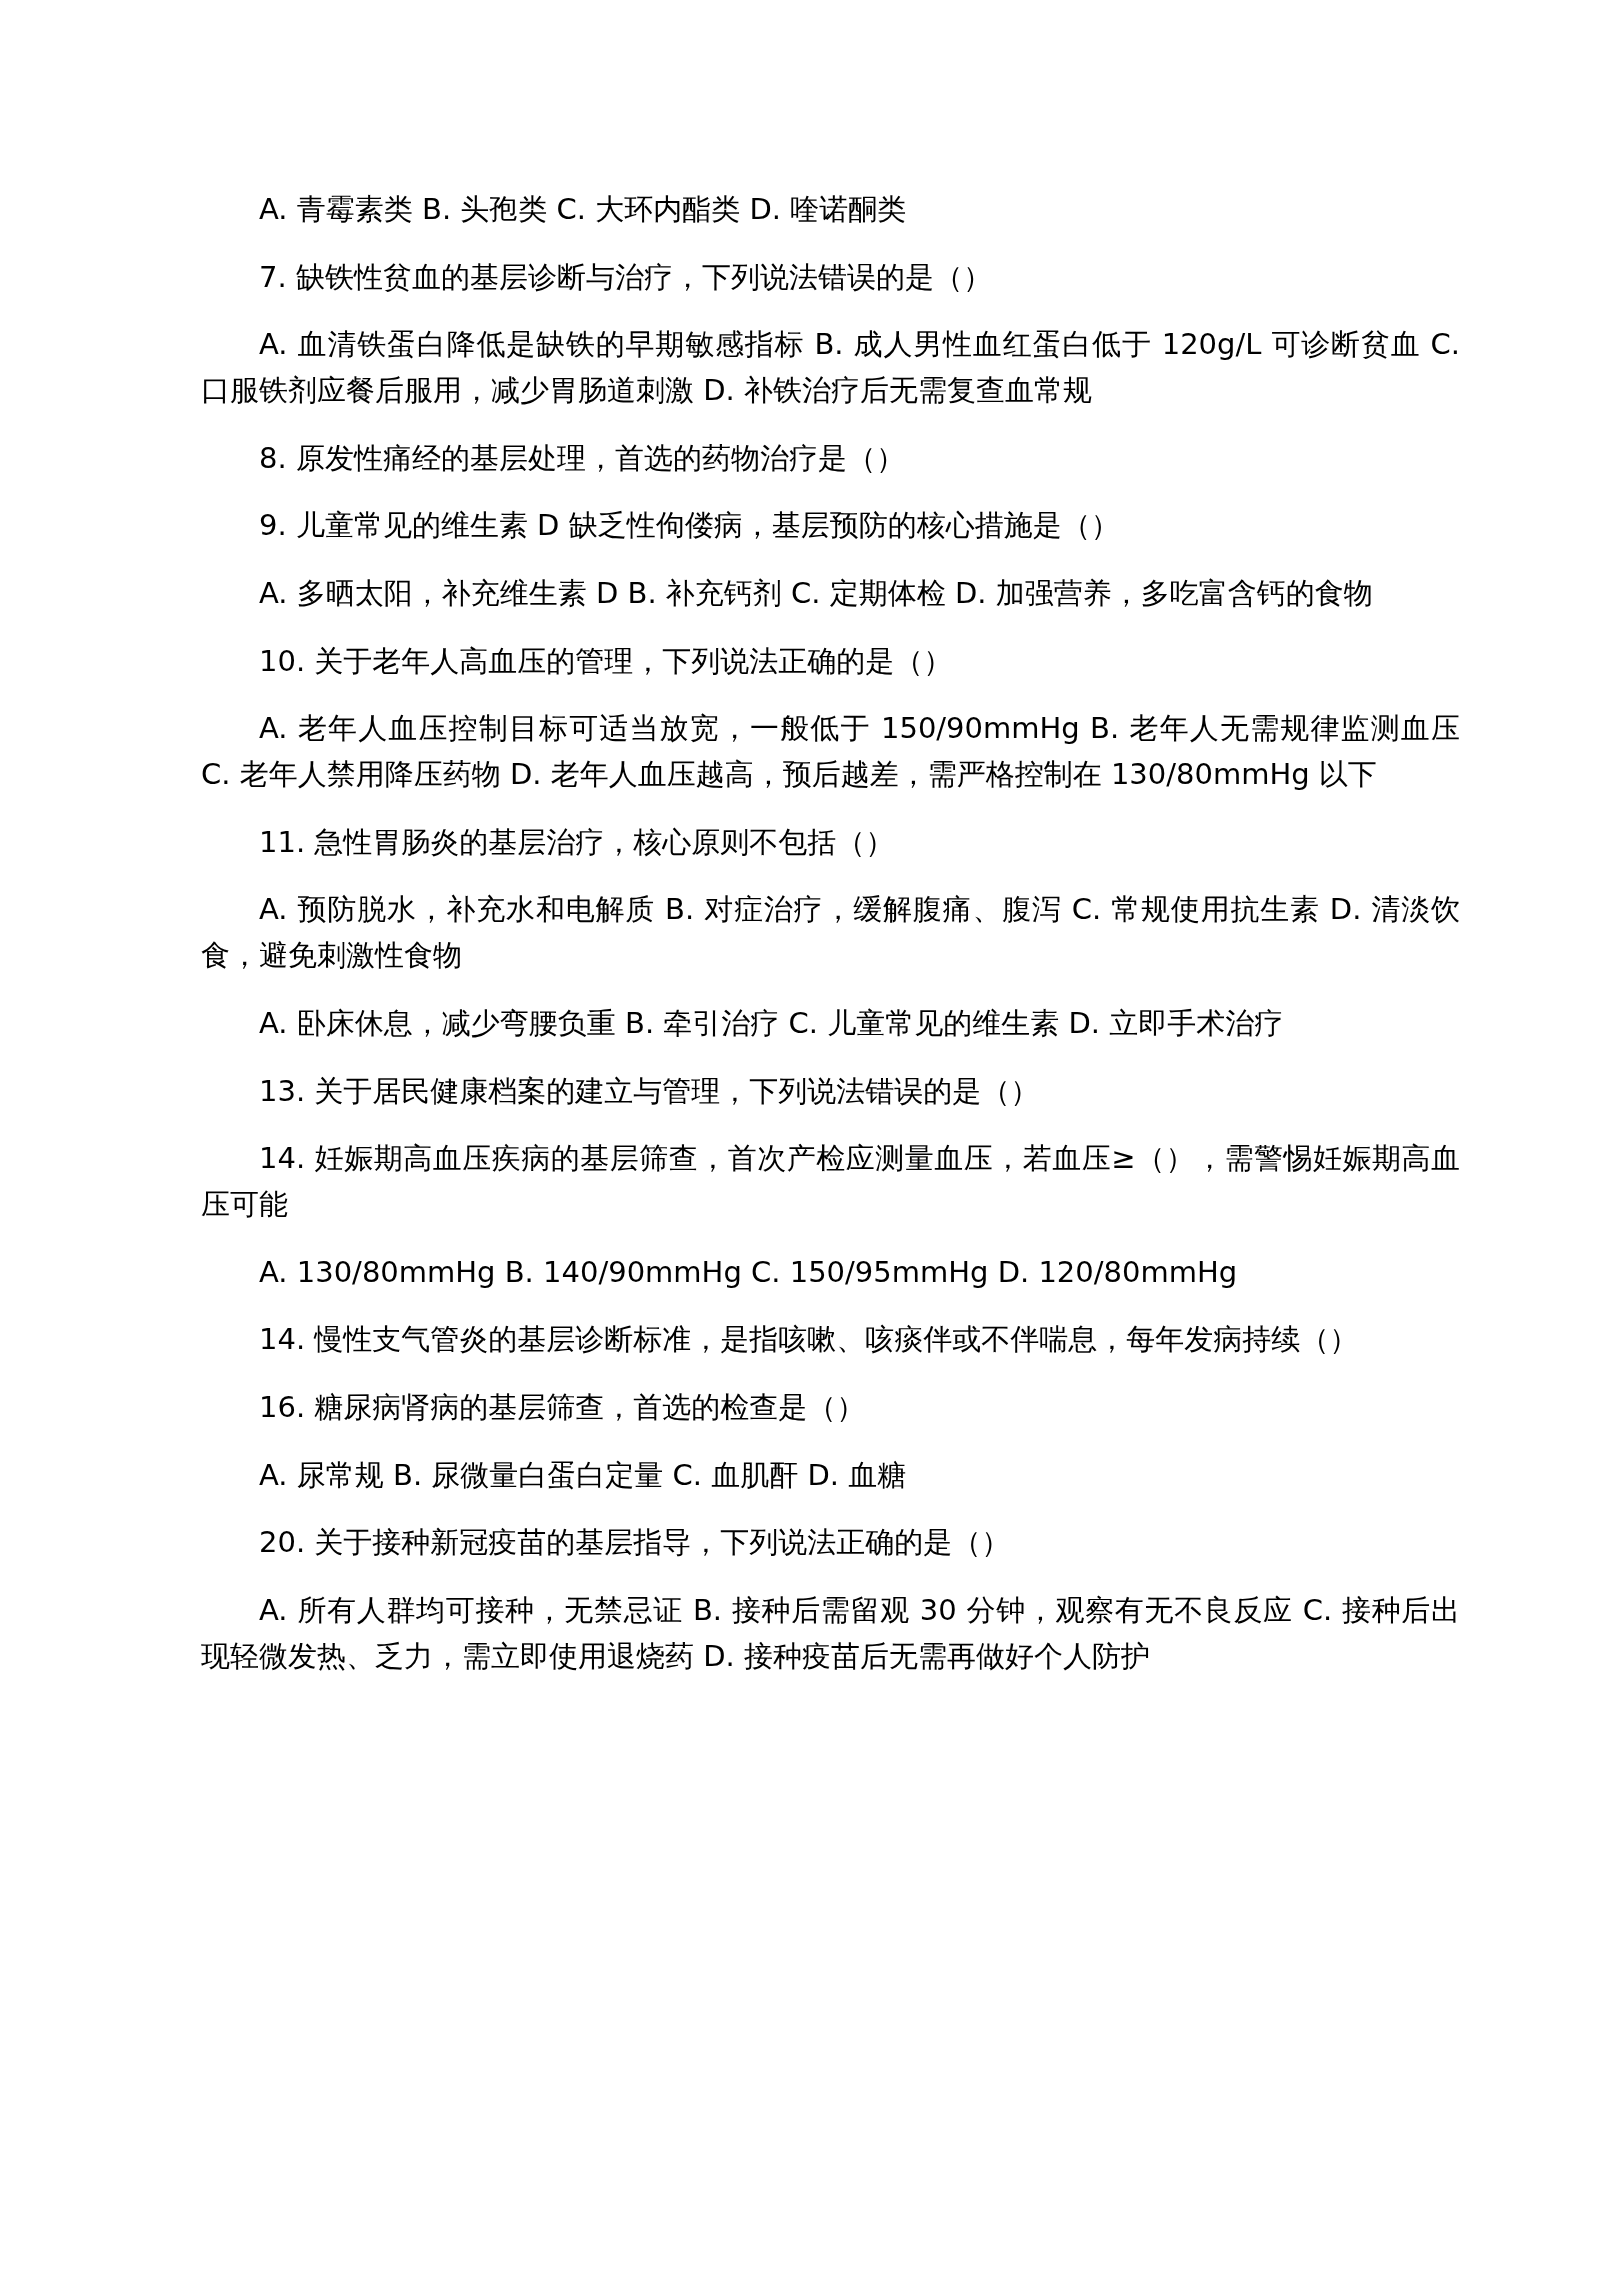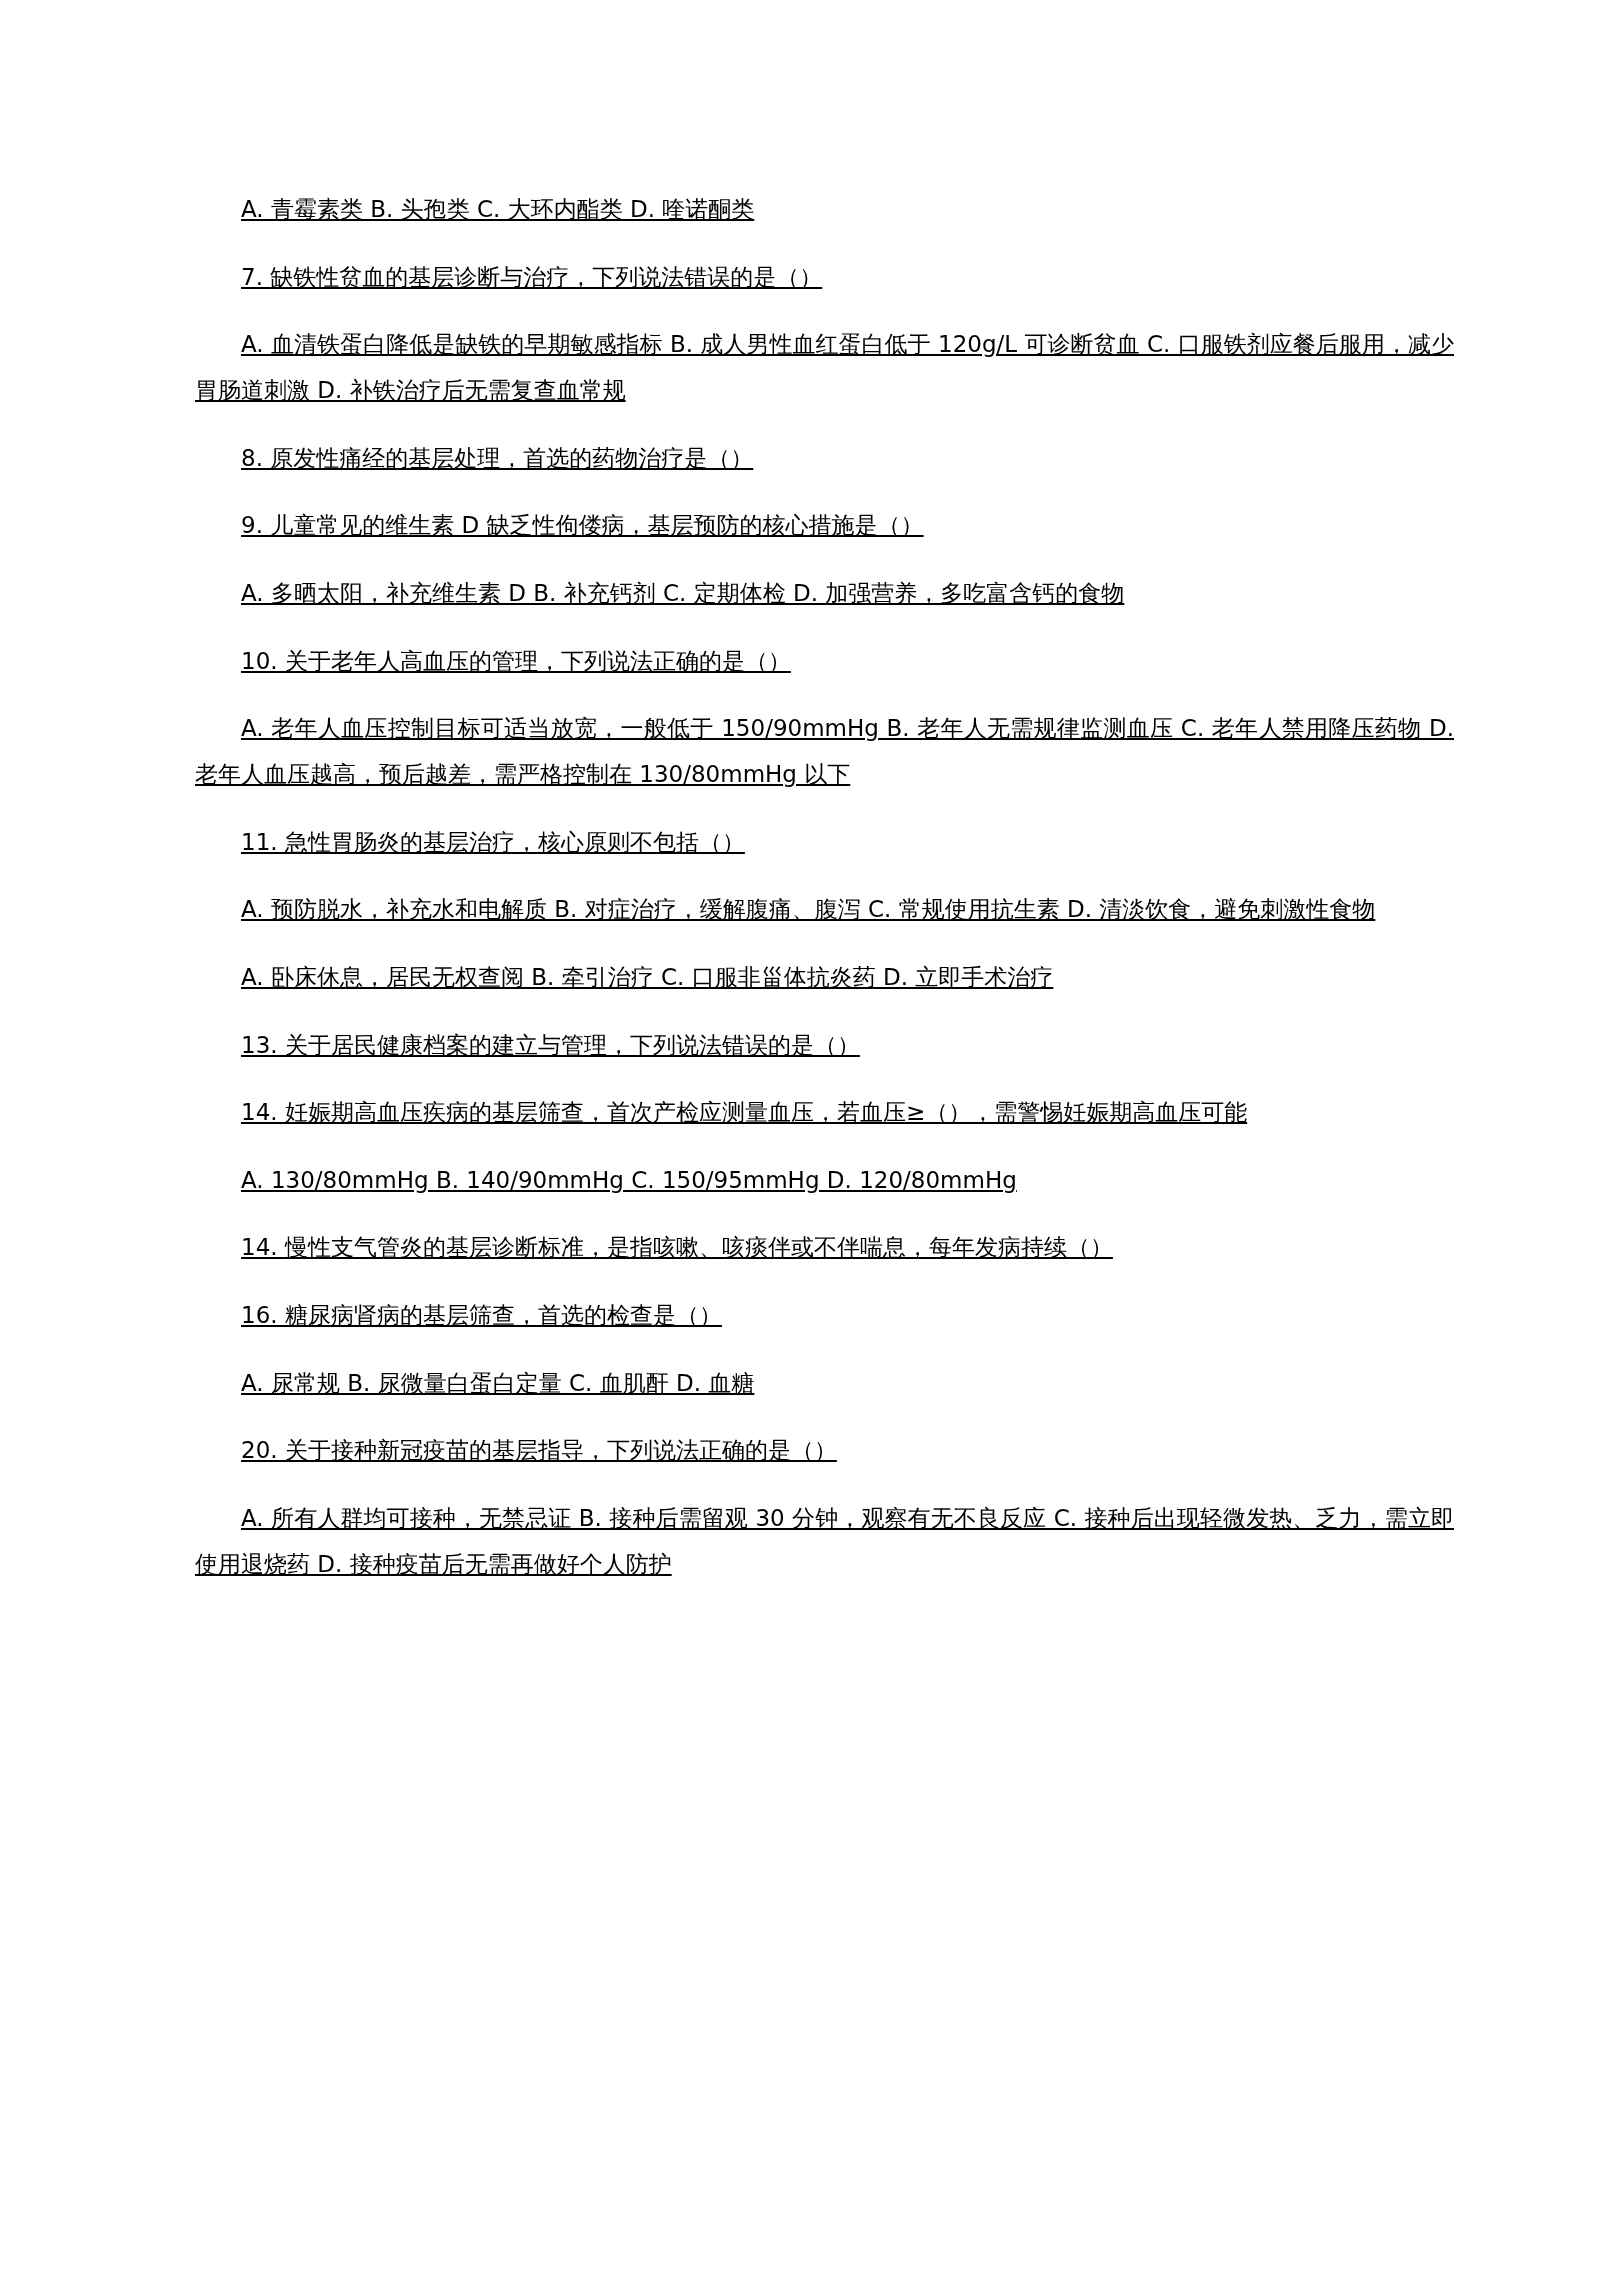--- a/index.html
+++ b/index.html
@@ -12,26 +12,25 @@
     width: 1623px;
     height: 2295px;
     background: #ffffff;
     overflow: hidden;
     font-family: "DejaVu Sans", "Liberation Sans", sans-serif;
     color: #000000;
   }
   .content {
     position: absolute;
     top: 186px;
-    left: 195px;
+    left: 201px;
     width: 1259px;
-    font-size: 23px;
+    font-size: 29px;
     line-height: 46px;
     text-align: justify;
-    text-decoration: underline;
   }
   .para {
     margin: 0 0 21.6px 0;
     text-indent: 2em;
     word-break: break-word;
   }
 </style>
 </head>
 <body>
 
@@ -40,21 +39,21 @@
       <p class="para">A. 青霉素类 B. 头孢类 C. 大环内酯类 D. 喹诺酮类</p>
       <p class="para">7. 缺铁性贫血的基层诊断与治疗，下列说法错误的是（）</p>
       <p class="para">A. 血清铁蛋白降低是缺铁的早期敏感指标 B. 成人男性血红蛋白低于 120g/L 可诊断贫血 C. 口服铁剂应餐后服用，减少胃肠道刺激 D. 补铁治疗后无需复查血常规</p>
       <p class="para">8. 原发性痛经的基层处理，首选的药物治疗是（）</p>
       <p class="para">9. 儿童常见的维生素 D 缺乏性佝偻病，基层预防的核心措施是（）</p>
       <p class="para">A. 多晒太阳，补充维生素 D B. 补充钙剂 C. 定期体检 D. 加强营养，多吃富含钙的食物</p>
       <p class="para">10. 关于老年人高血压的管理，下列说法正确的是（）</p>
       <p class="para">A. 老年人血压控制目标可适当放宽，一般低于 150/90mmHg B. 老年人无需规律监测血压 C. 老年人禁用降压药物 D. 老年人血压越高，预后越差，需严格控制在 130/80mmHg 以下</p>
       <p class="para">11. 急性胃肠炎的基层治疗，核心原则不包括（）</p>
       <p class="para">A. 预防脱水，补充水和电解质 B. 对症治疗，缓解腹痛、腹泻 C. 常规使用抗生素 D. 清淡饮食，避免刺激性食物</p>
-      <p class="para">A. 卧床休息，居民无权查阅 B. 牵引治疗 C. 口服非甾体抗炎药 D. 立即手术治疗</p>
+      <p class="para">A. 卧床休息，减少弯腰负重 B. 牵引治疗 C. 儿童常见的维生素 D. 立即手术治疗</p>
       <p class="para">13. 关于居民健康档案的建立与管理，下列说法错误的是（）</p>
       <p class="para">14. 妊娠期高血压疾病的基层筛查，首次产检应测量血压，若血压≥（），需警惕妊娠期高血压可能</p>
       <p class="para">A. 130/80mmHg B. 140/90mmHg C. 150/95mmHg D. 120/80mmHg</p>
       <p class="para">14. 慢性支气管炎的基层诊断标准，是指咳嗽、咳痰伴或不伴喘息，每年发病持续（）</p>
       <p class="para">16. 糖尿病肾病的基层筛查，首选的检查是（）</p>
       <p class="para">A. 尿常规 B. 尿微量白蛋白定量 C. 血肌酐 D. 血糖</p>
       <p class="para">20. 关于接种新冠疫苗的基层指导，下列说法正确的是（）</p>
       <p class="para">A. 所有人群均可接种，无禁忌证 B. 接种后需留观 30 分钟，观察有无不良反应 C. 接种后出现轻微发热、乏力，需立即使用退烧药 D. 接种疫苗后无需再做好个人防护</p>
     </div>
 </div>

